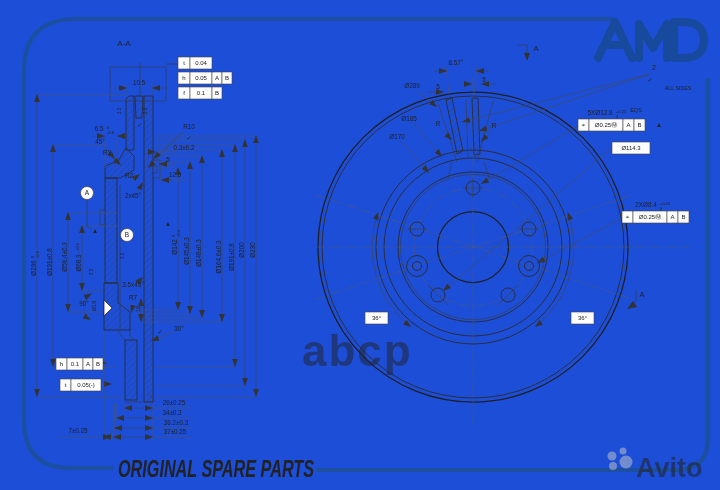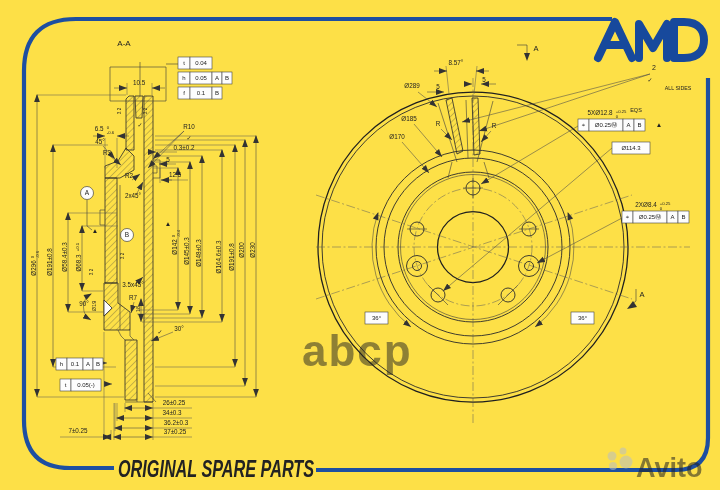--- a/index.html
+++ b/index.html
@@ -1,16 +1,16 @@
 <!DOCTYPE html>
 <html><head>
 <meta charset="utf-8">
 <style>
   html,body{margin:0;padding:0;background:#ffffff;}
-  .stage{position:relative;width:720px;height:490px;background:#fde047;overflow:hidden;
+  .stage{position:relative;width:720px;height:490px;background:#1d4ed8;overflow:hidden;
          font-family:"Liberation Sans",sans-serif;}
   svg text{font-family:"Liberation Sans","DejaVu Sans",sans-serif;fill:#222;}
   .thin{stroke:#3a3a3a;stroke-width:.6;fill:none;}
   .geo{stroke:#2a2a2a;stroke-width:.9;fill:none;}
   .geob{stroke:#1f1f1f;stroke-width:1.25;fill:none;}
   .ext{stroke:#555;stroke-width:.5;fill:none;}
   .dim{stroke:#444;stroke-width:.55;fill:none;marker-start:url(#mS);marker-end:url(#mE);}
   .dim1{stroke:#444;stroke-width:.55;fill:none;marker-end:url(#mE);}
   .lead{stroke:#4a4a4a;stroke-width:.55;fill:none;marker-end:url(#mE);}
   .cl{stroke:#5a5a5a;stroke-width:.5;fill:none;stroke-dasharray:9 2.5 2 2.5;}

